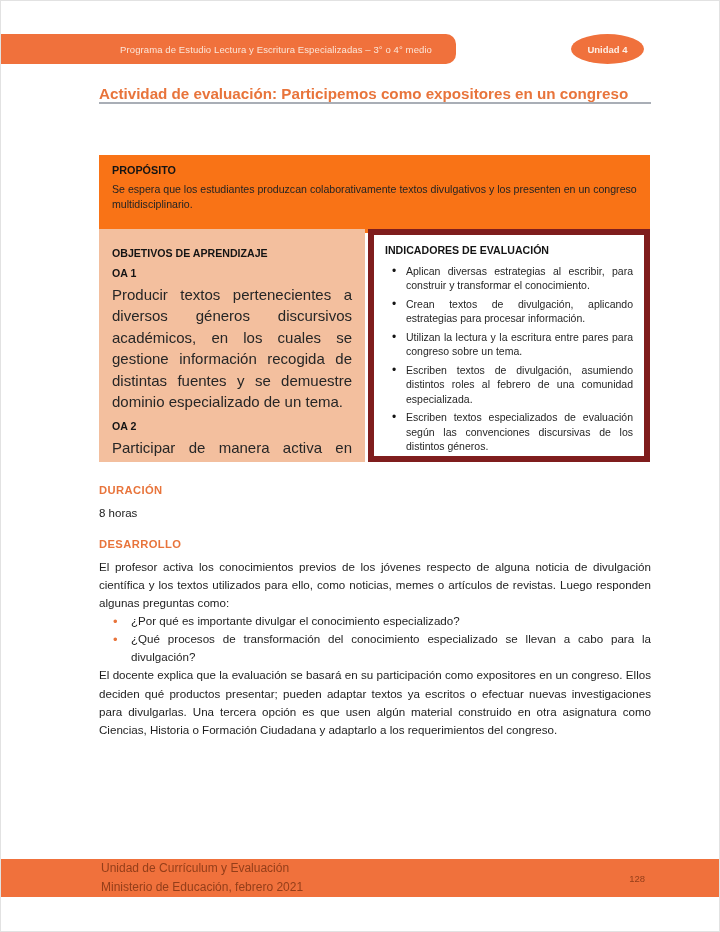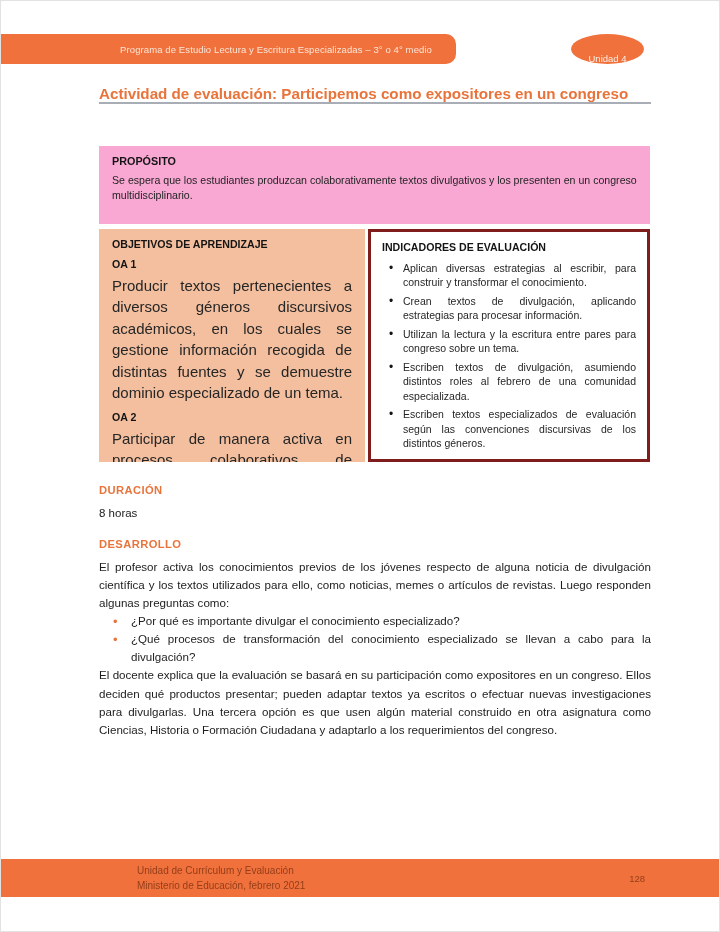--- a/index.html
+++ b/index.html
@@ -22,50 +22,50 @@
     display: flex; align-items: center; justify-content: flex-end;
     padding-right: 24px;
   }
   .top-bar span {
     color: #fbe6d9; font-size: 9.5px; letter-spacing: .1px; white-space: nowrap;
   }
   .unit-badge {
     position: absolute; left: 570px; top: 33px;
     width: 73px; height: 30px;
     background: #F0713C; border-radius: 50%;
-    display: flex; align-items: flex-end; justify-content: center;
-    color: #fdeee4; font-size: 9.5px;
+    display: flex; align-items: center; justify-content: center;
+    color: #fdeee4; font-size: 9.5px; font-weight: bold;
   }
 
   
   .page-title {
     position: absolute; left: 98px; top: 84px; width: 552px;
     color: #E8743B; font-size: 15.2px; font-weight: bold;
     border-bottom: 2px solid #a9aeb6;
   }
 
   
   .proposito {
-    position: absolute; left: 98px; top: 145px; width: 551px; height: 78px;
-    background: #f9a8d4; padding: 9px 13px; overflow: hidden;
+    position: absolute; left: 98px; top: 154px; width: 551px; height: 78px;
+    background: #f97316; padding: 9px 13px; overflow: hidden;
   }
   .proposito .hd { font-size: 10.8px; font-weight: bold; color: #141414; margin-bottom: 6px; }
   .proposito .bd { font-size: 10.6px; color: #242424; line-height: 1.45; }
 
   
   .columns {
     position: absolute; left: 98px; top: 228px; width: 551px; height: 233px;
     display: flex;
   }
   .col-left {
-    width: 266px; background: #F3BF9E; padding: 9px 13px; overflow: hidden;
+    width: 266px; background: #F3BF9E; padding: 18px 13px; overflow: hidden;
   }
   .col-right {
     flex: 1; margin-left: 3px; background: #ffffff;
-    border: 3px solid #7f1d1d; padding: 9px 11px; overflow: hidden;
+    border: 6px solid #7f1d1d; padding: 9px 11px; overflow: hidden;
   }
   .col-hd { font-size: 10.6px; font-weight: bold; color: #141414; margin-bottom: 8px; }
   .oa-label { font-size: 10.6px; font-weight: bold; color: #141414; margin: 7px 0 5px; }
   .oa-text {
     font-size: 15px; color: #262626; line-height: 1.43; text-align: justify;
   }
   .ind-list { list-style: none; }
   .ind-list li {
     position: relative; padding-left: 21px; margin-bottom: 4px;
     font-size: 10.5px; color: #262626; line-height: 1.38; text-align: justify;
@@ -97,21 +97,21 @@
     color: #E8743B; font-size: 13px;
   }
 
   
   .footer {
     position: absolute; left: 0; top: 858px; width: 720px; height: 38px;
     background: #F0713C;
     display: flex; align-items: center; justify-content: space-between;
     padding: 0 76px 0 100px;
   }
-  .footer .left { font-size: 10px; line-height: 1.55; color: rgba(122,47,16,0.78); margin-left: 36px; }
+  .footer .left { font-size: 12px; line-height: 1.55; color: rgba(122,47,16,0.78); }
   .footer .pagenum { font-size: 9.5px; color: rgba(122,47,16,0.78); }
 </style>
 </head>
 <body>
 
 <div class="top-bar">
   <span>Programa de Estudio Lectura y Escritura Especializadas – 3° o 4° medio</span>
 </div>
 <div class="unit-badge">
   <span>Unidad 4</span>

